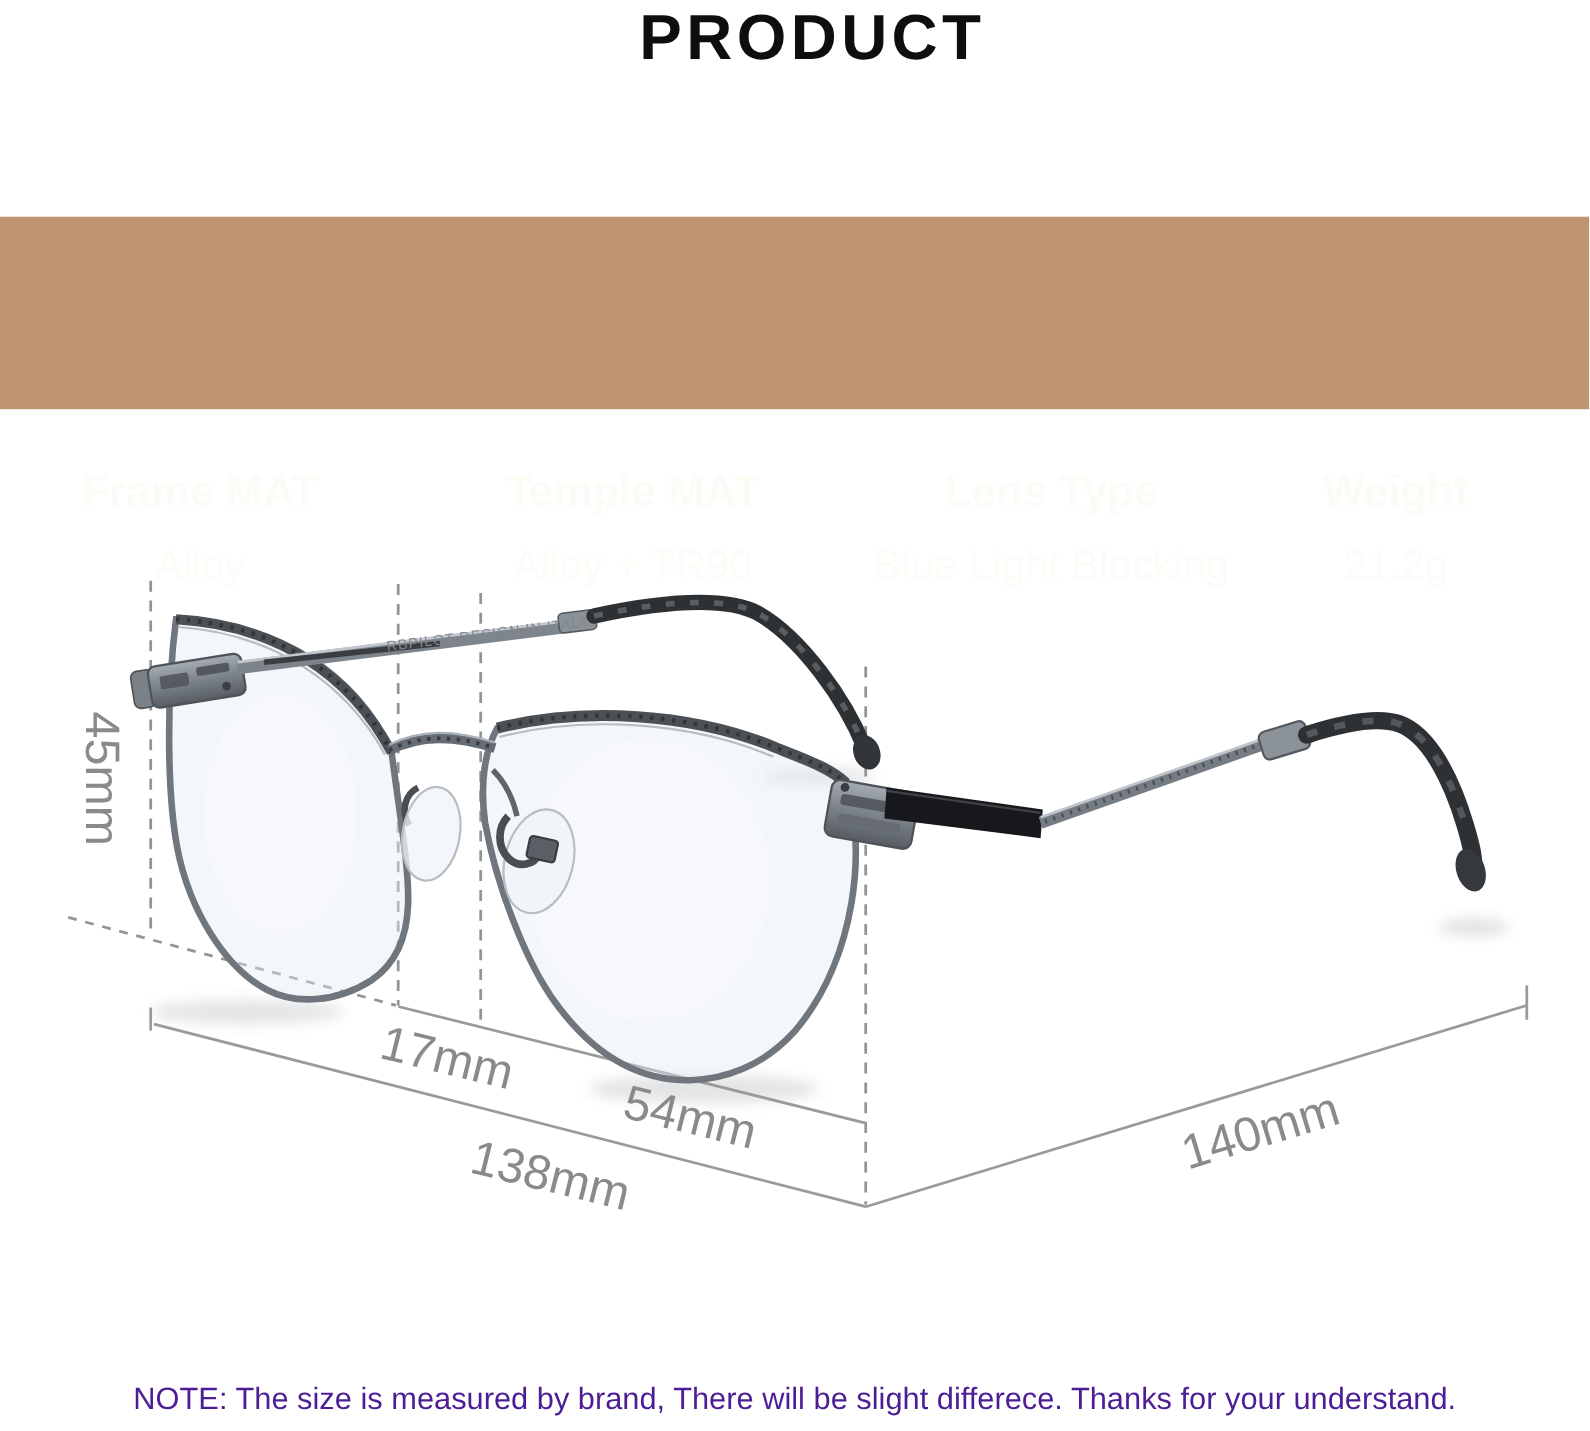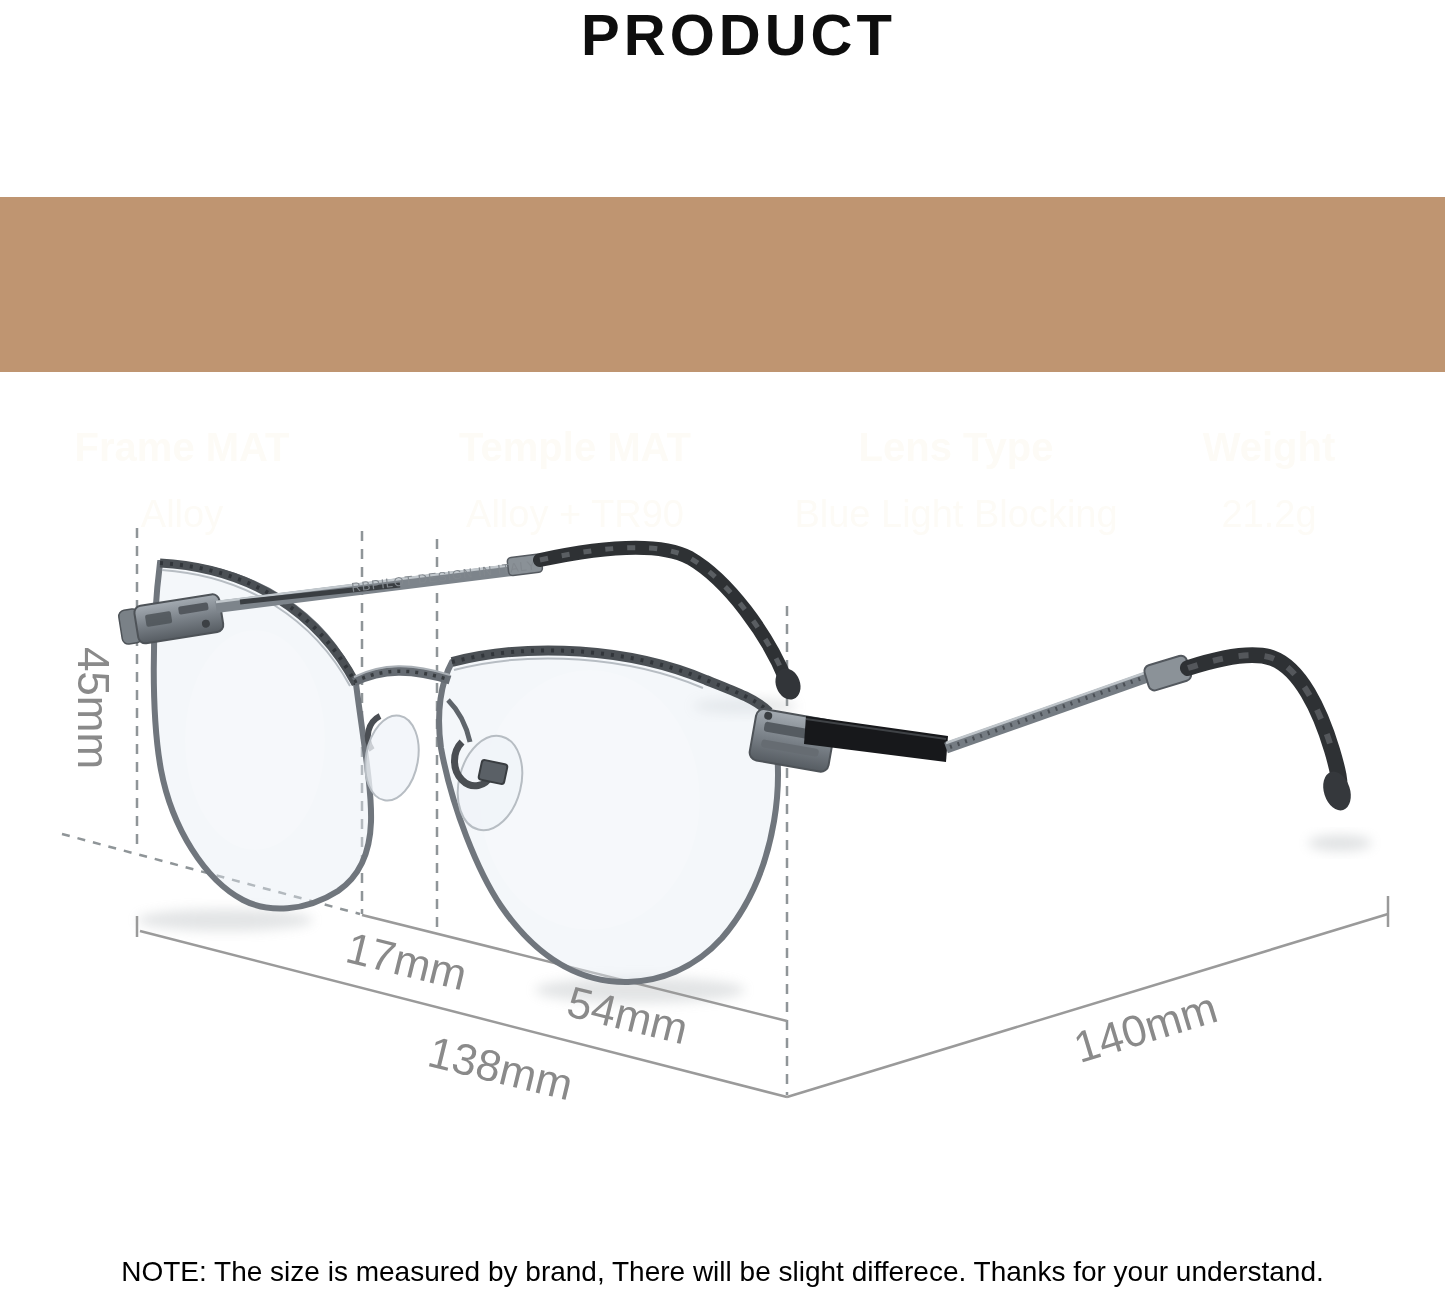--- a/index.html
+++ b/index.html
@@ -13,21 +13,21 @@
   .spec-col{position:absolute;top:0;height:100%;transform:translateX(-50%);text-align:center;white-space:nowrap;}
   .spec-label{position:absolute;top:228px;left:50%;transform:translateX(-50%);
               color:#fdfbf6;font-weight:700;font-size:40px;white-space:nowrap;}
   .spec-value{position:absolute;top:296px;left:50%;transform:translateX(-50%);
               color:#fdfbf6;font-weight:400;font-size:38px;white-space:nowrap;}
   .c1{left:182px;} .c2{left:575px;} .c3{left:956px;} .c4{left:1269px;}
   
   .diagram{position:absolute;left:0;top:0;width:1445px;height:1301px;}
   
   .note{position:absolute;top:1256px;left:0;width:100%;text-align:center;
-        color:#000000;font-size:28px;}
+        color:#4c1d95;font-size:28px;}
   svg text.dim{fill:#8a8a8a;font-size:44px;font-family:"Liberation Sans","DejaVu Sans",sans-serif;}
   svg text.engrave{fill:#82888e;font-size:13px;letter-spacing:1px;font-family:"Liberation Sans","DejaVu Sans",sans-serif;}
 </style>
 </head>
 <body>
 
 <div class="page">
 
   <div class="title">
     <div>PRODUCT</div>

